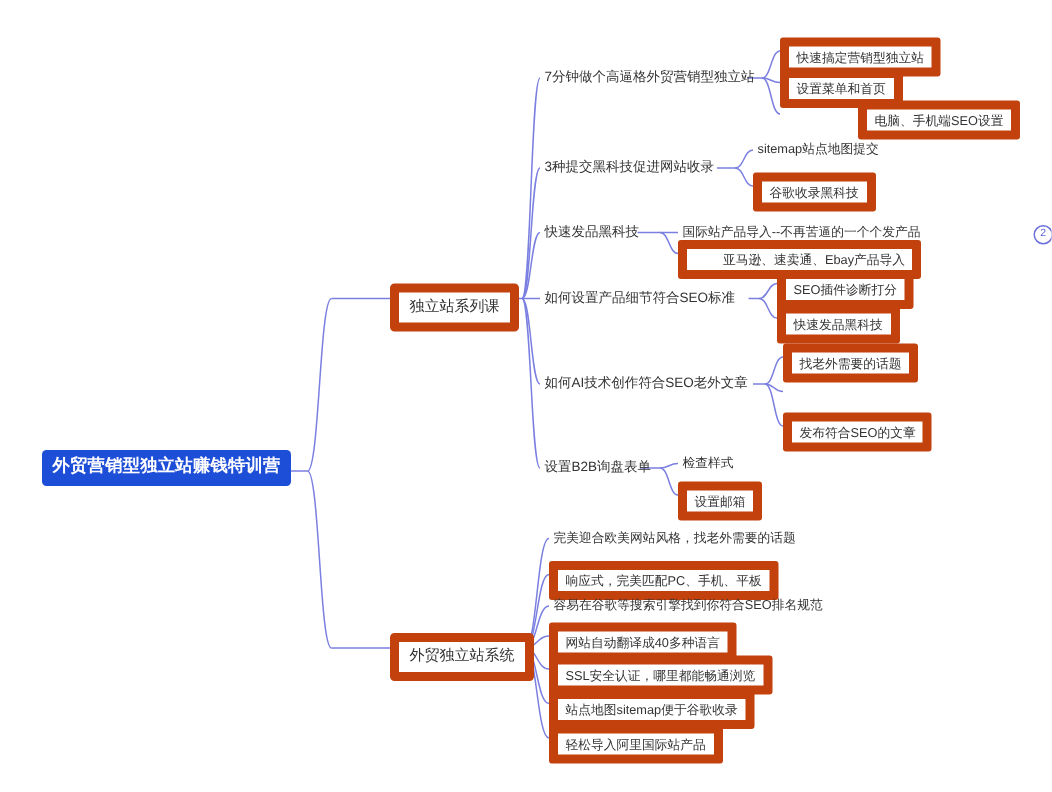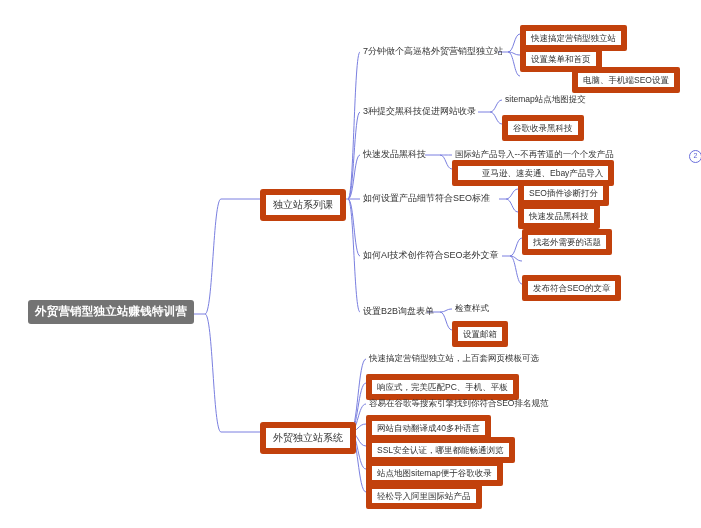--- a/index.html
+++ b/index.html
@@ -27,21 +27,21 @@
     pointer-events: none;
   }
   .node {
     position: absolute;
     box-sizing: border-box;
     white-space: nowrap;
     line-height: 1.2;
   }
   
   .node.root {
-    background: #737373;
+    background: #1d4ed8;
     color: #ffffff;
     border-radius: 3px;
     font-size: 11.5px;
     font-weight: bold;
     padding: 5px 7px;
     letter-spacing: 0.2px;
   }
   
   .node.lvl1 {
     background: #ffffff;
@@ -178,21 +178,21 @@
 
   <div class="node leaf" style="left:518px; top:180px;">SEO插件诊断打分</div>
   <div class="node leaf" style="left:518px; top:203px;">快速发品黑科技</div>
 
   <div class="node leaf" style="left:522px; top:229px;">找老外需要的话题</div>
   <div class="node leaf" style="left:522px; top:275px;">发布符合SEO的文章</div>
 
   <div class="node plain" style="left:452px; top:301px;">检查样式</div>
   <div class="node leaf" style="left:452px; top:321px;">设置邮箱</div>
 
-  <div class="node plain" style="left:366px; top:351px;">快速搞定营销型独立站，上百套网页模板可选</div>
+  <div class="node plain" style="left:366px; top:351px;">完美迎合欧美网站风格，找老外需要的话题</div>
   <div class="node leaf" style="left:366px; top:374px;">响应式，完美匹配PC、手机、平板</div>
   <div class="node plain" style="left:366px; top:396px;">容易在谷歌等搜索引擎找到你符合SEO排名规范</div>
   <div class="node leaf" style="left:366px; top:415px;">网站自动翻译成40多种语言</div>
   <div class="node leaf" style="left:366px; top:437px;">SSL安全认证，哪里都能畅通浏览</div>
   <div class="node leaf" style="left:366px; top:460px;">站点地图sitemap便于谷歌收录</div>
   <div class="node leaf" style="left:366px; top:483px;">轻松导入阿里国际站产品</div>
 
 </div>
 
 </body></html>

